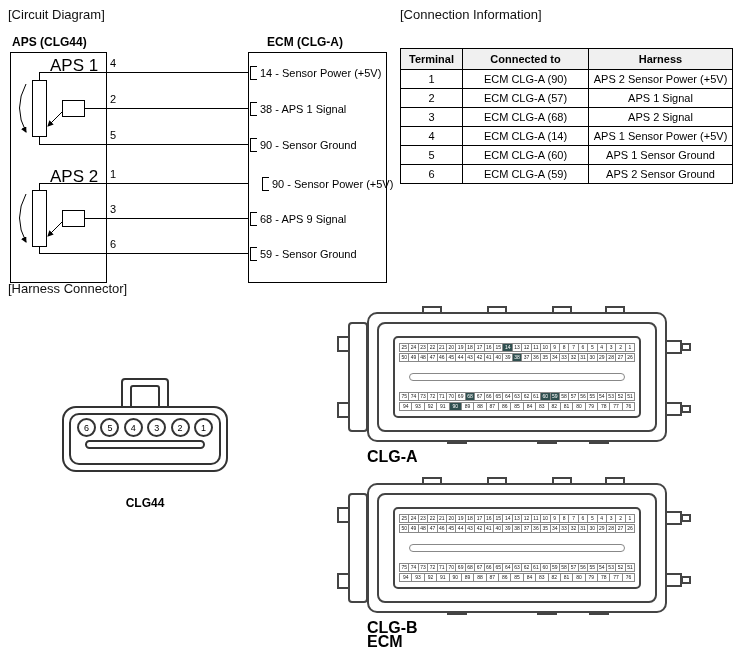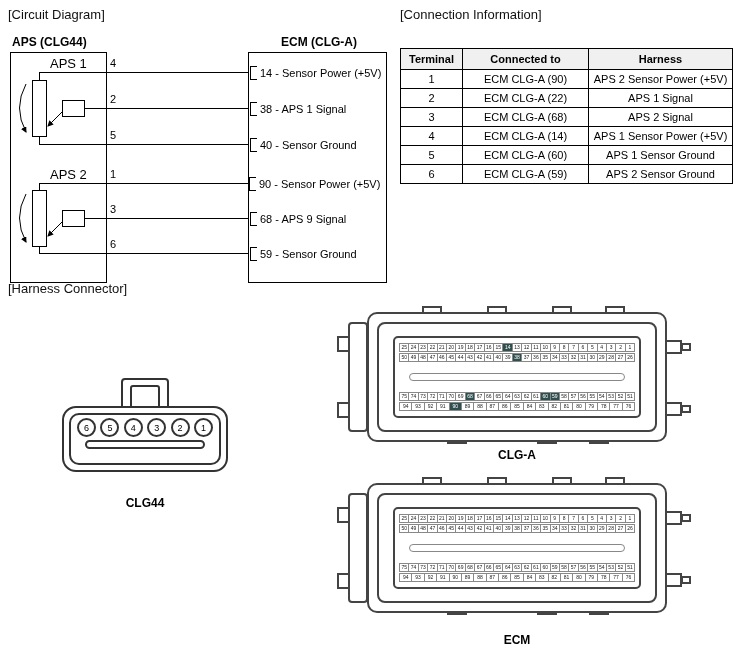--- a/index.html
+++ b/index.html
@@ -3,21 +3,21 @@
 <meta charset="utf-8">
 <style>
   *{margin:0;padding:0;box-sizing:border-box}
   html,body{width:739px;height:651px}
   body{position:relative;background:#fff;color:#000;overflow:hidden;
        font-family:"Liberation Sans","DejaVu Sans",sans-serif}
   .abs{position:absolute}
   .section-label{font-size:13px;color:#111}
   .box-title{font-size:12px;font-weight:bold;white-space:nowrap}
   .pin-num{font-size:11px}
-  .sensor-name{font-size:13px}
+  .sensor-name{font-size:17px}
   .ecm-entry{display:flex;align-items:center;height:15px;font-size:11px;white-space:nowrap}
   .pin-bracket{display:inline-block;width:7px;height:14px;border:1px solid #000;border-right:none;margin-right:3px;flex:none}
 
   
   .conn-table{border-collapse:collapse;font-size:11px;table-layout:fixed}
   .conn-table th,.conn-table td{border:1px solid #000;text-align:center;vertical-align:middle;padding:2px 0;white-space:nowrap;overflow:hidden}
   .conn-table th{font-weight:bold;height:21px}
   .conn-table td{height:19px}
 
   
@@ -29,21 +29,21 @@
   .ecm-asm{width:374px;height:170px}
   .asm-ear{position:absolute;left:0;width:15px;height:16px;border:2px solid #444;background:#fff}
   .asm-bar{position:absolute;left:11px;top:16px;width:20px;height:110px;border:2px solid #444;border-radius:4px;background:#fff}
   .asm-bump{position:absolute;width:20px;height:10px;border:2px solid #444;background:#fff}
   .asm-bolt{position:absolute;width:17px;height:14px;border:2px solid #444;background:#fff}
   .asm-bolt-tip{position:absolute;width:10px;height:8px;border:2px solid #444;background:#fff}
   .asm-body{position:absolute;left:30px;top:6px;width:300px;height:130px;border:2px solid #444;border-radius:10px;background:#fff}
   .asm-inner{position:absolute;left:8px;top:8px;right:8px;bottom:8px;border:2px solid #444;border-radius:8px}
   .asm-panel{position:absolute;left:14px;top:12px;right:14px;bottom:12px;border:2px solid #444;border-radius:5px;
              display:flex;flex-direction:column;justify-content:space-between;padding:5px 4px}
-  .asm-label{position:absolute;left:30px;width:300px;text-align:center;font-weight:bold;font-size:12px}
+  .asm-label{position:absolute;left:30px;width:300px;font-weight:bold;font-size:16px}
   .pin-block{display:flex;flex-direction:column}
   .pin-row{display:flex}
   .pin-row + .pin-row{margin-top:1px}
   .pin-cell{flex:1 1 0;height:9px;border:1px solid #888;margin-left:-1px;font-size:5px;line-height:7px;
             text-align:center;background:#fff;color:#222;overflow:hidden}
   .pin-cell:first-child{margin-left:0}
   .pin-mid{height:8px;margin:0 10px;border:1.5px solid #888;border-radius:4px}
 </style>
 </head>
 <body>
@@ -81,21 +81,21 @@
     <line x1="39.5" y1="183" x2="39.5" y2="190"></line>
     <line x1="39.5" y1="246" x2="39.5" y2="253"></line>
     <rect x="32.5" y="190.5" width="14" height="56" fill="#fff"></rect>
     <rect x="62.5" y="210.5" width="22" height="16" fill="#fff"></rect>
     <line x1="62" y1="222" x2="48" y2="236" marker-end="url(#arrow)"></line>
     <path d="M 26 194 Q 13 218 26 242" marker-end="url(#arrow)"></path>
   </g>
 </svg>
 
 <div class="abs box-title" style="left:12px;top:35px">APS (CLG44)</div>
-<div class="abs box-title" style="left:281px;top:35px">ECM (CLG-A)</div>
+<div class="abs box-title" style="left:267px;top:35px">ECM (CLG-A)</div>
 
 <div class="abs sensor-name" style="left:50px;top:56px">APS 1</div>
 <div class="abs sensor-name" style="left:50px;top:167px">APS 2</div>
 
 <div class="abs pin-num" style="left:110px;top:57px">4</div>
 <div class="abs pin-num" style="left:110px;top:93px">2</div>
 <div class="abs pin-num" style="left:110px;top:129px">5</div>
 <div class="abs pin-num" style="left:110px;top:168px">1</div>
 <div class="abs pin-num" style="left:110px;top:203px">3</div>
 <div class="abs pin-num" style="left:110px;top:238px">6</div>
@@ -103,23 +103,23 @@
 <div class="abs ecm-entry" style="left:250px;top:65px">
     <span class="pin-bracket"></span>
     <span>14 - Sensor Power (+5V)</span>
   </div>
 <div class="abs ecm-entry" style="left:250px;top:101px">
     <span class="pin-bracket"></span>
     <span>38 - APS 1 Signal</span>
   </div>
 <div class="abs ecm-entry" style="left:250px;top:137px">
     <span class="pin-bracket"></span>
-    <span>40 - Sensor Ground</span>
-  </div>
-<div class="abs ecm-entry" style="left:249px;top:176px">
+    <span>90 - Sensor Ground</span>
+  </div>
+<div class="abs ecm-entry" style="left:262px;top:176px">
     <span class="pin-bracket"></span>
     <span>90 - Sensor Power (+5V)</span>
   </div>
 <div class="abs ecm-entry" style="left:250px;top:211px">
     <span class="pin-bracket"></span>
     <span>68 - APS 9 Signal</span>
   </div>
 <div class="abs ecm-entry" style="left:250px;top:246px">
     <span class="pin-bracket"></span>
     <span>59 - Sensor Ground</span>
@@ -139,21 +139,21 @@
     </tr>
   </thead>
   <tbody>
     <tr>
         <td>1</td>
         <td>ECM CLG-A (90)</td>
         <td>APS 2 Sensor Power (+5V)</td>
       </tr>
     <tr>
         <td>2</td>
-        <td>ECM CLG-A (22)</td>
+        <td>ECM CLG-A (57)</td>
         <td>APS 1 Signal</td>
       </tr>
     <tr>
         <td>3</td>
         <td>ECM CLG-A (68)</td>
         <td>APS 2 Signal</td>
       </tr>
     <tr>
         <td>4</td>
         <td>ECM CLG-A (14)</td>
@@ -444,14 +444,15 @@
               <div class="pin-cell">80</div>
               <div class="pin-cell">79</div>
               <div class="pin-cell">78</div>
               <div class="pin-cell">77</div>
               <div class="pin-cell">76</div>
             </div>
           </div>
         </div>
     </div>
   </div>
+  <div class="asm-label" style="top:142px">CLG-B</div>
   <div class="asm-label" style="top:156px">ECM</div>
 </div>
 
 </body></html>

